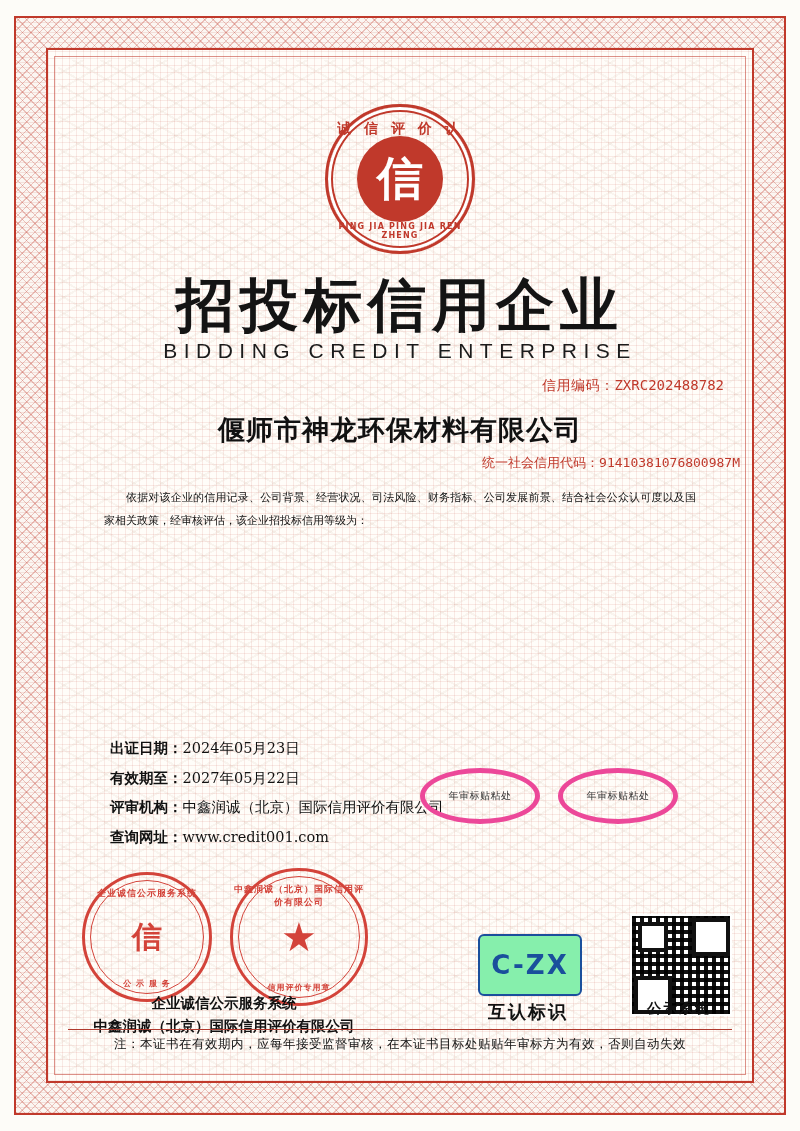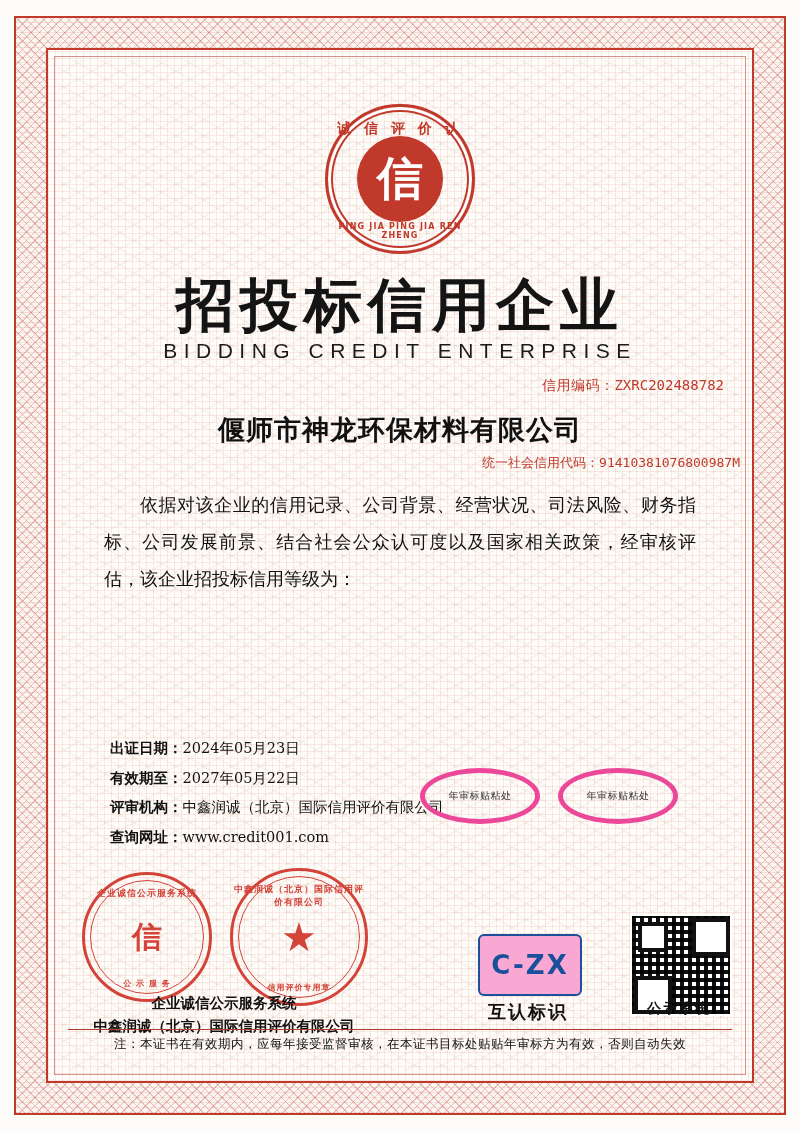--- a/index.html
+++ b/index.html
@@ -165,21 +165,21 @@
   }
   .usc-code .value {
     font-family: "DejaVu Sans Mono", "Liberation Mono", monospace;
   }
 
   .body-text {
     position: absolute;
     top: 425px;
     left: 44px;
     right: 44px;
-    font-size: 18px;
+    font-size: 11px;
     line-height: 2.05;
     color: #111;
     text-align: justify;
     text-indent: 2em;
   }
 
   .grade {
     position: absolute;
     top: 530px;
     left: 0; right: 0;
@@ -298,21 +298,21 @@
     height: 58px;
     border: 2px solid #1a4f9c;
     border-radius: 6px;
     display: flex;
     align-items: center;
     justify-content: center;
     color: #1a4f9c;
     font-size: 26px;
     font-weight: bold;
     letter-spacing: 2px;
-    background: #f9a8d4;
+    background: #86efac;
   }
   .mutual-caption {
     position: absolute;
     left: 400px;
     top: 938px;
     width: 136px;
     text-align: center;
     font-size: 18px;
     font-weight: bold;
     color: #111;

